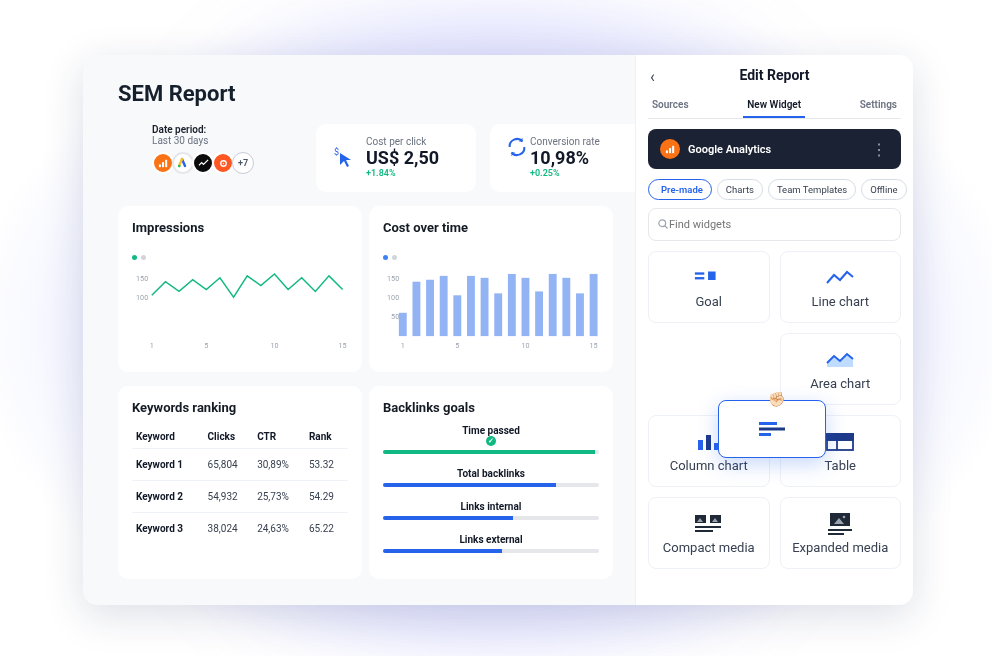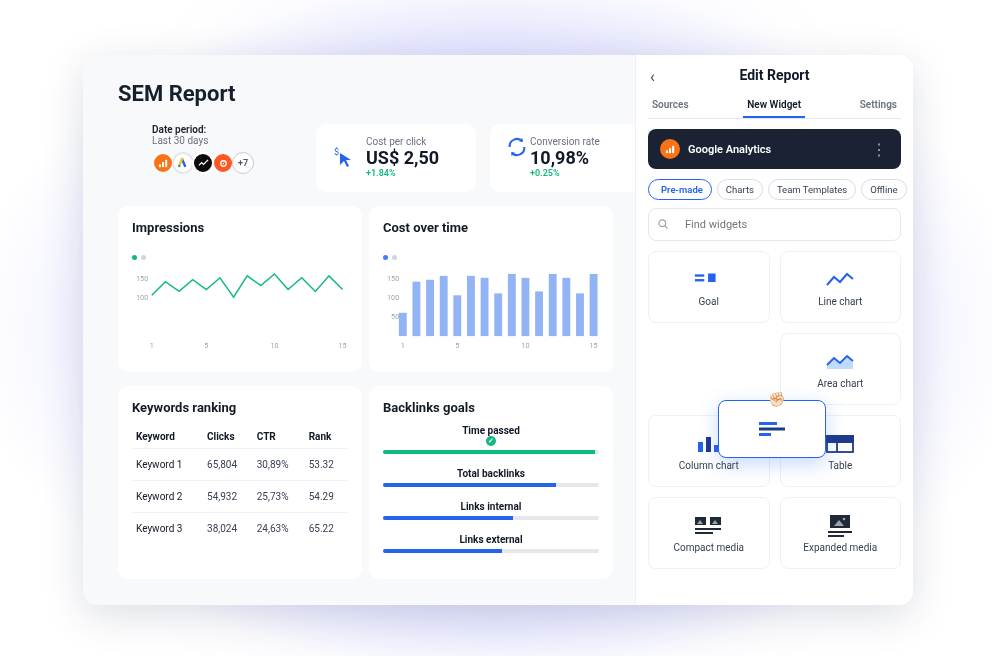--- a/index.html
+++ b/index.html
@@ -22,46 +22,46 @@
   .grid2 { display: grid; grid-template-columns: 1fr 1fr; gap: 7px; }
   .panel { background: #fff; border-radius: 10px; padding: 14px 14px 12px; }
   .ptitle { font-size: 13px; font-weight: 700; color: #141b24; margin-bottom: 10px; }
   .legdot { width:5px; height:5px; border-radius:50%; background:#10b981; display:inline-block; margin-right:4px; }
   .legdot.b { background:#3b82f6; }
   .legdot.g { background:#d1d5db; }
   svg.chart { width: 100%; height: 92px; }
   table { width: 100%; border-collapse: collapse; font-size: 10px; }
   th { text-align: left; font-weight: 700; color: #111827; padding: 6px 4px; }
   td { padding: 10px 4px; border-top: 1px solid #eef1f5; color: #374151; }
-  td:first-child { font-weight: 400; color:#111827; }
+  td:first-child { font-weight: 700; color:#111827; }
   .goalrow { margin-bottom: 14px; }
   .glabel { font-size: 10px; font-weight: 700; color:#111827; margin-bottom:4px; display:flex; justify-content:space-between; align-items:center;flex-direction:column;}
   .bar { height:4px; background:#e5e7eb; border-radius:3px; overflow:hidden; }
   .fill { height:100%; background:#2563eb; }
   .fill.gr { background:#10b981; }
   .ck { width:10px;height:10px;border-radius:50%;background:#10b981;color:#fff;font-size:7px;display:inline-flex;align-items:center;justify-content:center;}
   
   .side { width: 278px; background:#fff; border-left:1px solid #eef1f5; border-radius:0 14px 14px 0; padding:12px 12px 14px; position:relative; }
   .shead { display:flex; align-items:center; justify-content:center; position:relative; margin-bottom:10px; }
   .back { position:absolute; left:2px; top:0; font-size:16px; color:#374151; cursor:pointer; }
   .stitle { font-size:14px; font-weight:700; color:#111827; }
   .tabs { display:flex; justify-content:space-between; border-bottom:1px solid #e5e7eb; margin-bottom:10px; }
   .tab { font-size:10px; font-weight:600; color:#6b7280; padding:6px 4px; cursor:pointer; }
   .tab.active { color:#111827; border-bottom:2px solid #2563eb; }
   .srcbox { background:#1a2233; color:#fff; border-radius:8px; padding:10px 12px; display:flex; align-items:center; gap:8px; margin-bottom:10px; }
   .srcbox .dot { width:20px;height:20px;border-radius:50%;background:#f97316;display:inline-flex;align-items:center;justify-content:center;font-size:10px;}
   .srcbox .more { margin-left:auto; letter-spacing:2px; color:#9aa3b2; cursor:pointer; }
   .pills { display:flex; gap:5px; margin-bottom:8px; flex-wrap:nowrap; }
   .pill { font-size:9.5px; border:1px solid #d6dbe3; border-radius:14px; padding:4px 8px; color:#374151; cursor:pointer; white-space:nowrap;}
   .pill.active { border-color:#2563eb; color:#2563eb; font-weight:600;padding-left:12px;}
-  .search { border:1px solid #e5e7eb; border-radius:8px; padding:6px 8px; display:flex; align-items:center; gap:16px; margin-bottom:10px; }
+  .search { border:1px solid #e5e7eb; border-radius:8px; padding:6px 8px; display:flex; align-items:center; gap:0; margin-bottom:10px; }
   .search input { border:0; outline:0; font-size:11px; flex:1; color:#374151; }
   .wgrid { display:grid; grid-template-columns:1fr 1fr; gap:10px; }
   .wtile { border:1px solid #eef1f5; border-radius:8px; height:72px; display:flex; flex-direction:column; align-items:center; justify-content:center; gap:4px; cursor:pointer; background:#fff;}
-  .wlbl { font-size:10px; color:#374151; }
+  .wlbl { font-size:13px; color:#374151; }
   .wicon { width:32px; height:24px; display:flex; align-items:center; justify-content:center; }
   
   .floating { position:absolute; left:635px; top:345px; width:108px; height:58px; background:#fff; border:1.5px solid #2563eb; border-radius:8px; display:flex; align-items:center; justify-content:center; box-shadow:0 6px 20px rgba(37,99,235,.25); }
   .cursor { position:absolute; left:685px; top:336px; font-size:14px; }
   .axis { font-size:8px; fill:#9ca3af; }
   .cpcicon { width:24px;height:24px; color:#2563eb; }
   .convicon { width:22px;height:22px; }
 </style>
 </head>
 <body>

